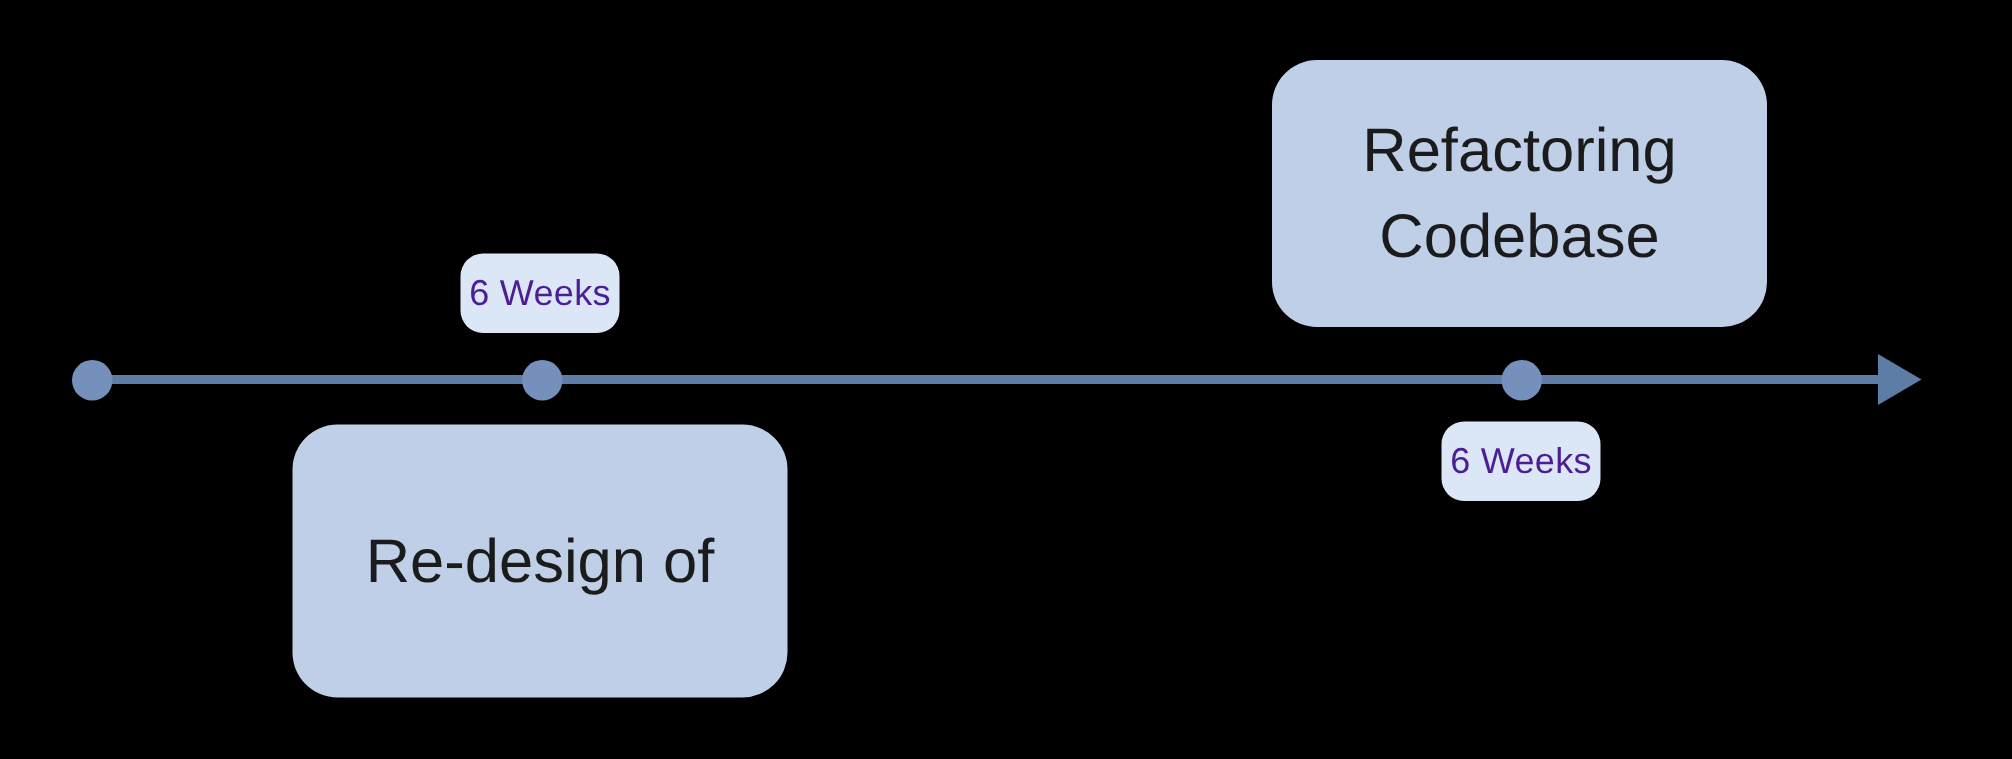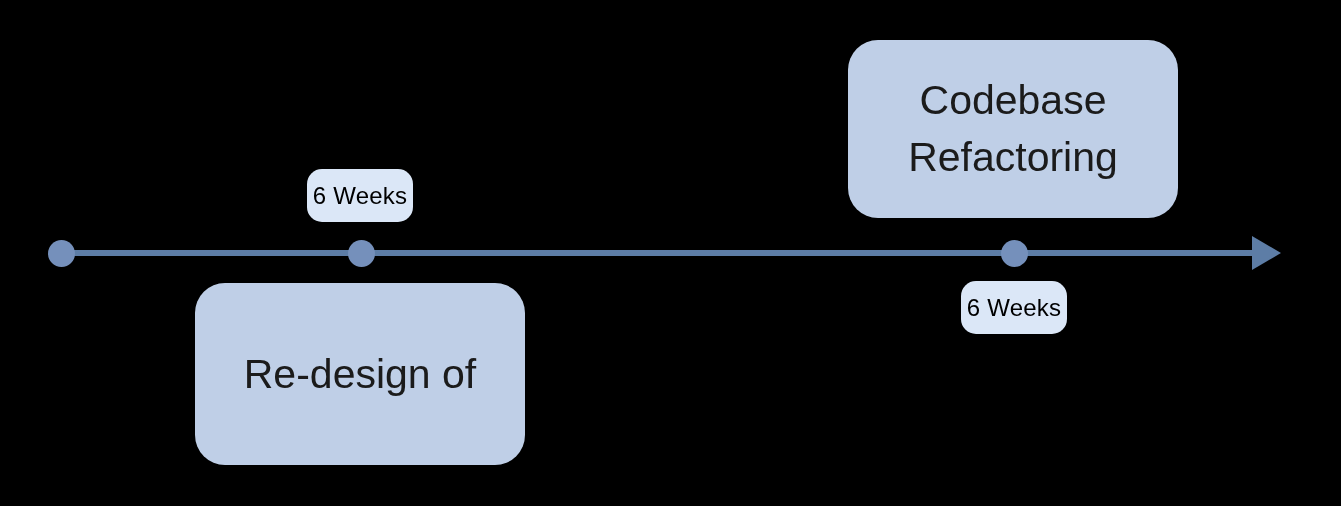--- a/index.html
+++ b/index.html
@@ -46,21 +46,21 @@
   .dot.start { left: 48px; }
   .dot.m1    { left: 348px; }
   .dot.m2    { left: 1001px; }
   
   .badge {
     position: absolute;
     width: 106px;
     height: 53px;
     border-radius: 15px;
     background: #DBE7F7;
-    color: #000000;
+    color: #4c1d95;
     display: flex;
     align-items: center;
     justify-content: center;
     font-size: 24px;
     letter-spacing: 0.2px;
   }
   .badge.b1 { left: 307px; top: 169px; }
   .badge.b2 { left: 961px; top: 281px; }
   
   .card {
@@ -95,21 +95,21 @@
 
   <div class="badge b1">
     <span>6 Weeks</span>
   </div>
 
   <div class="card c1">
     <span>Re-design of</span>
   </div>
 
   <div class="card c2">
+    <span>Refactoring</span>
     <span>Codebase</span>
-    <span>Refactoring</span>
   </div>
 
   <div class="badge b2">
     <span>6 Weeks</span>
   </div>
 
 </div>
 
 </body></html>

